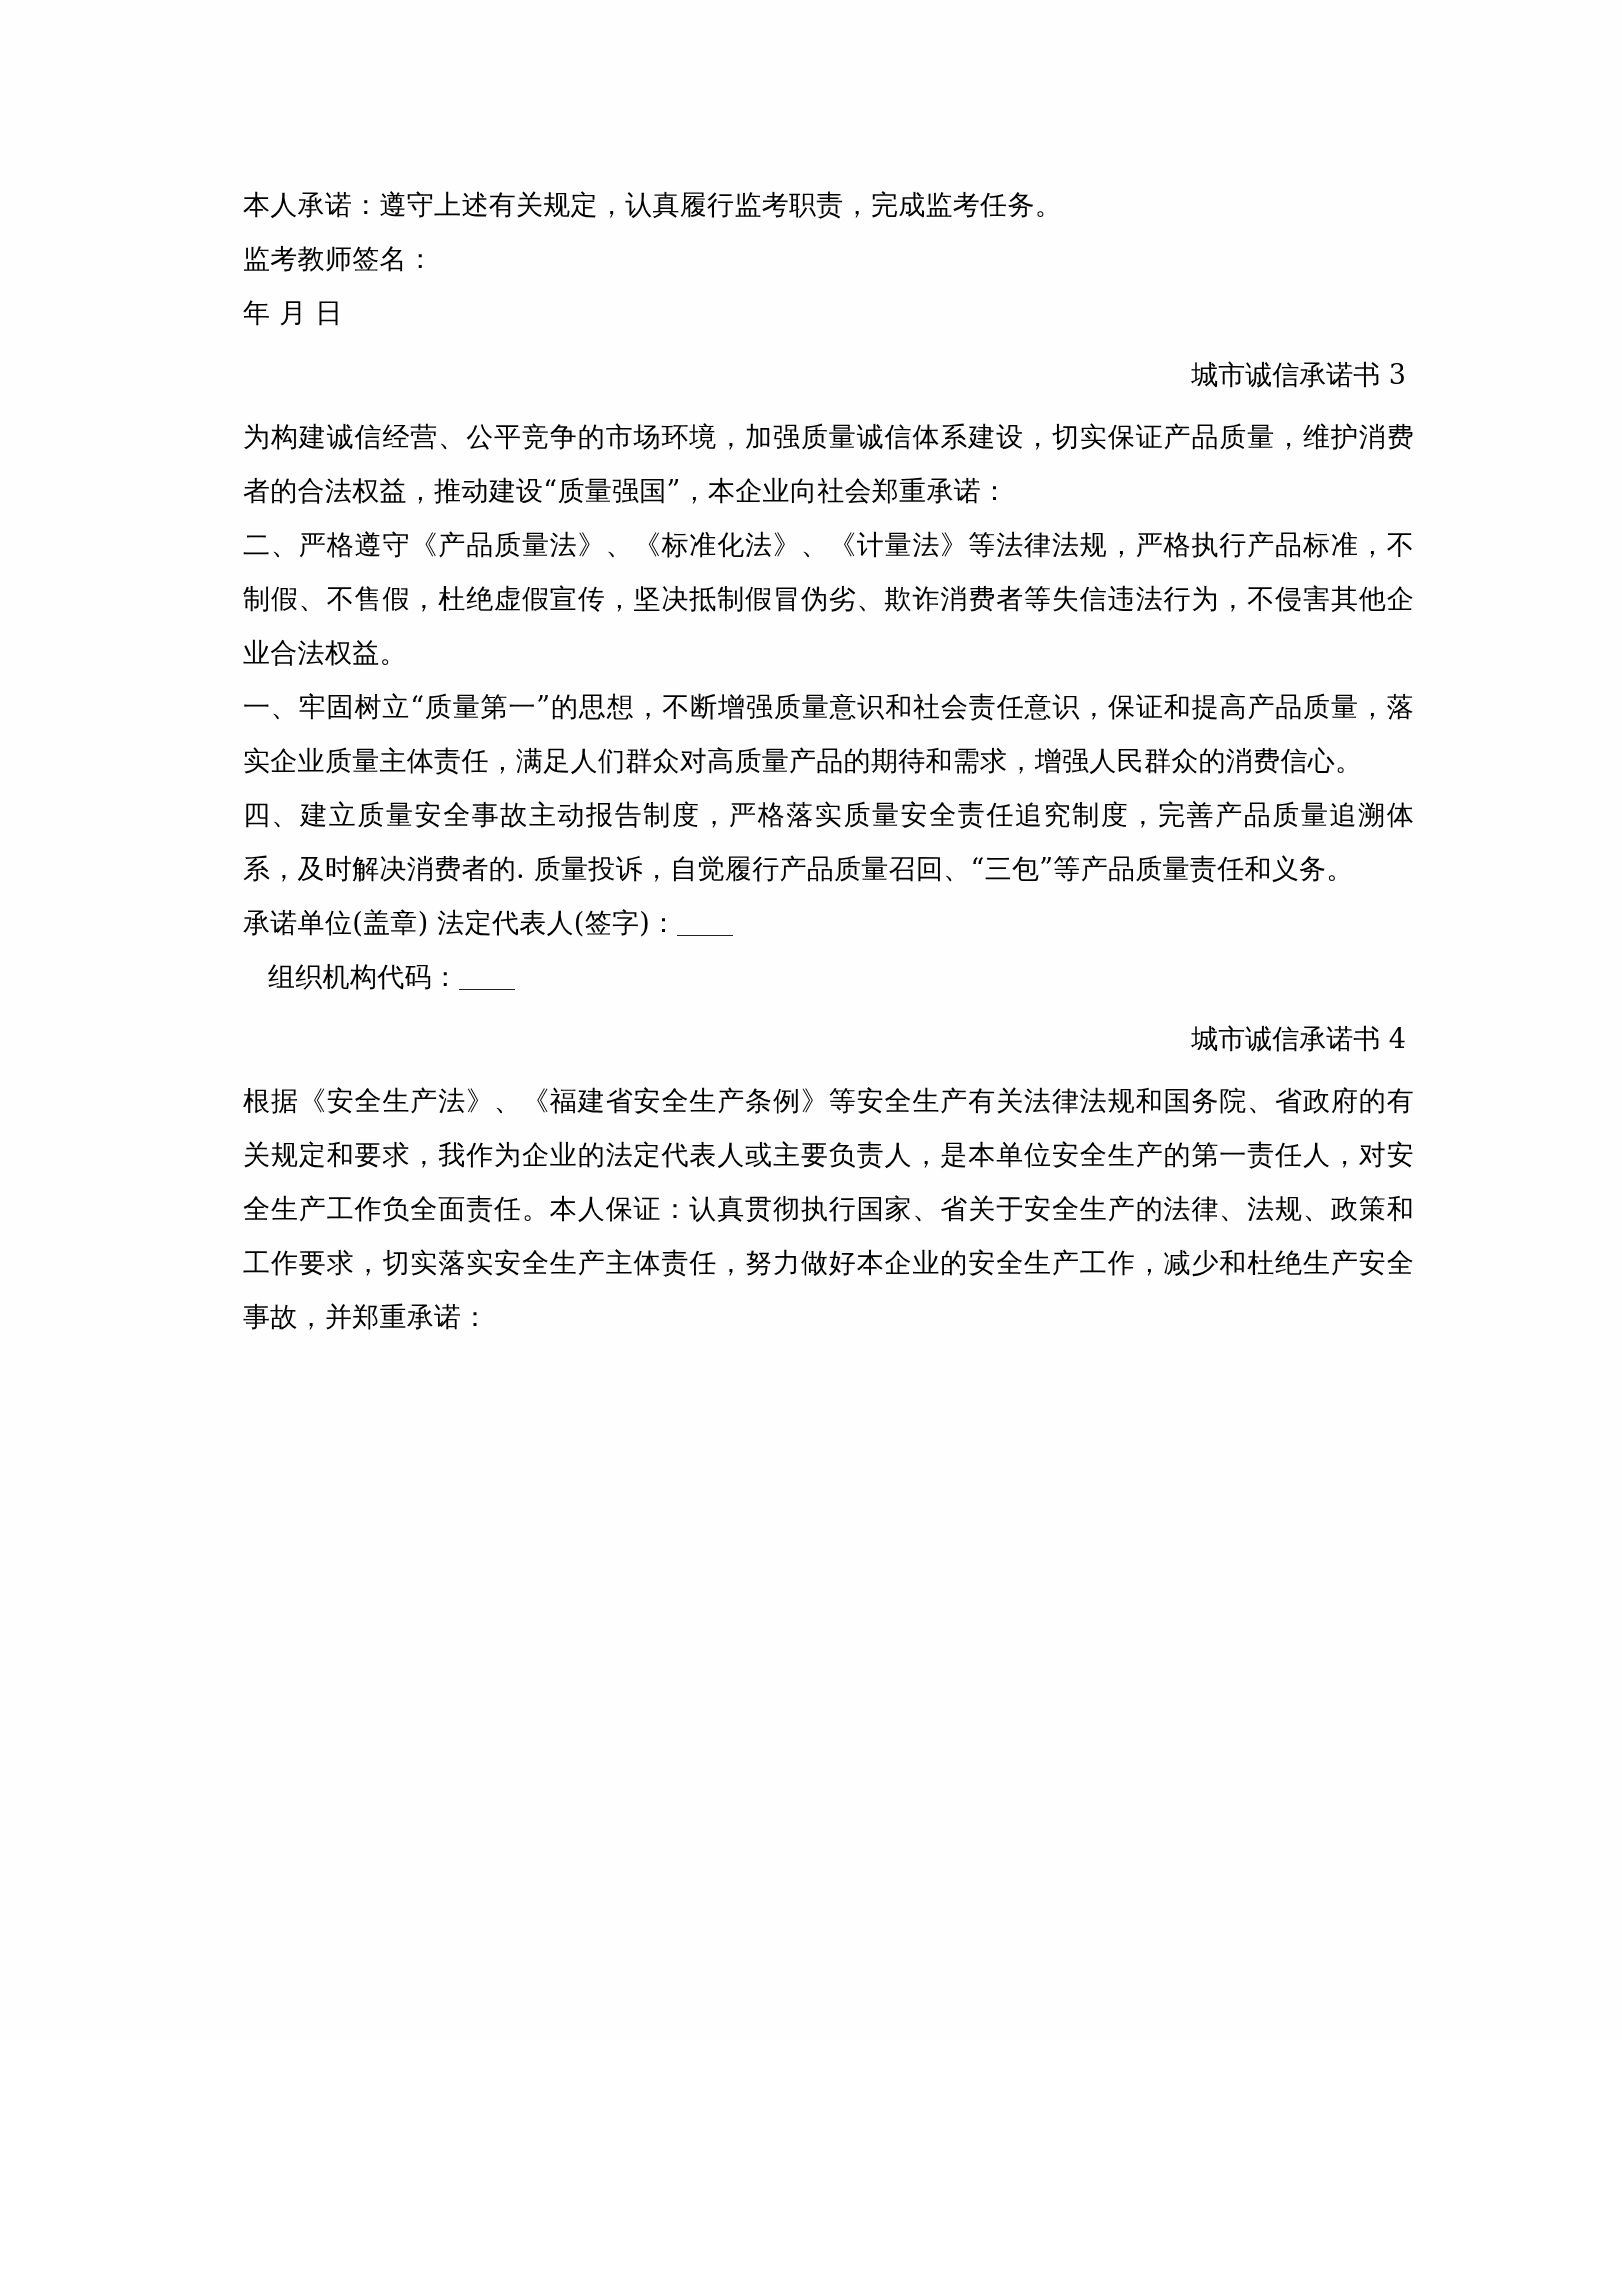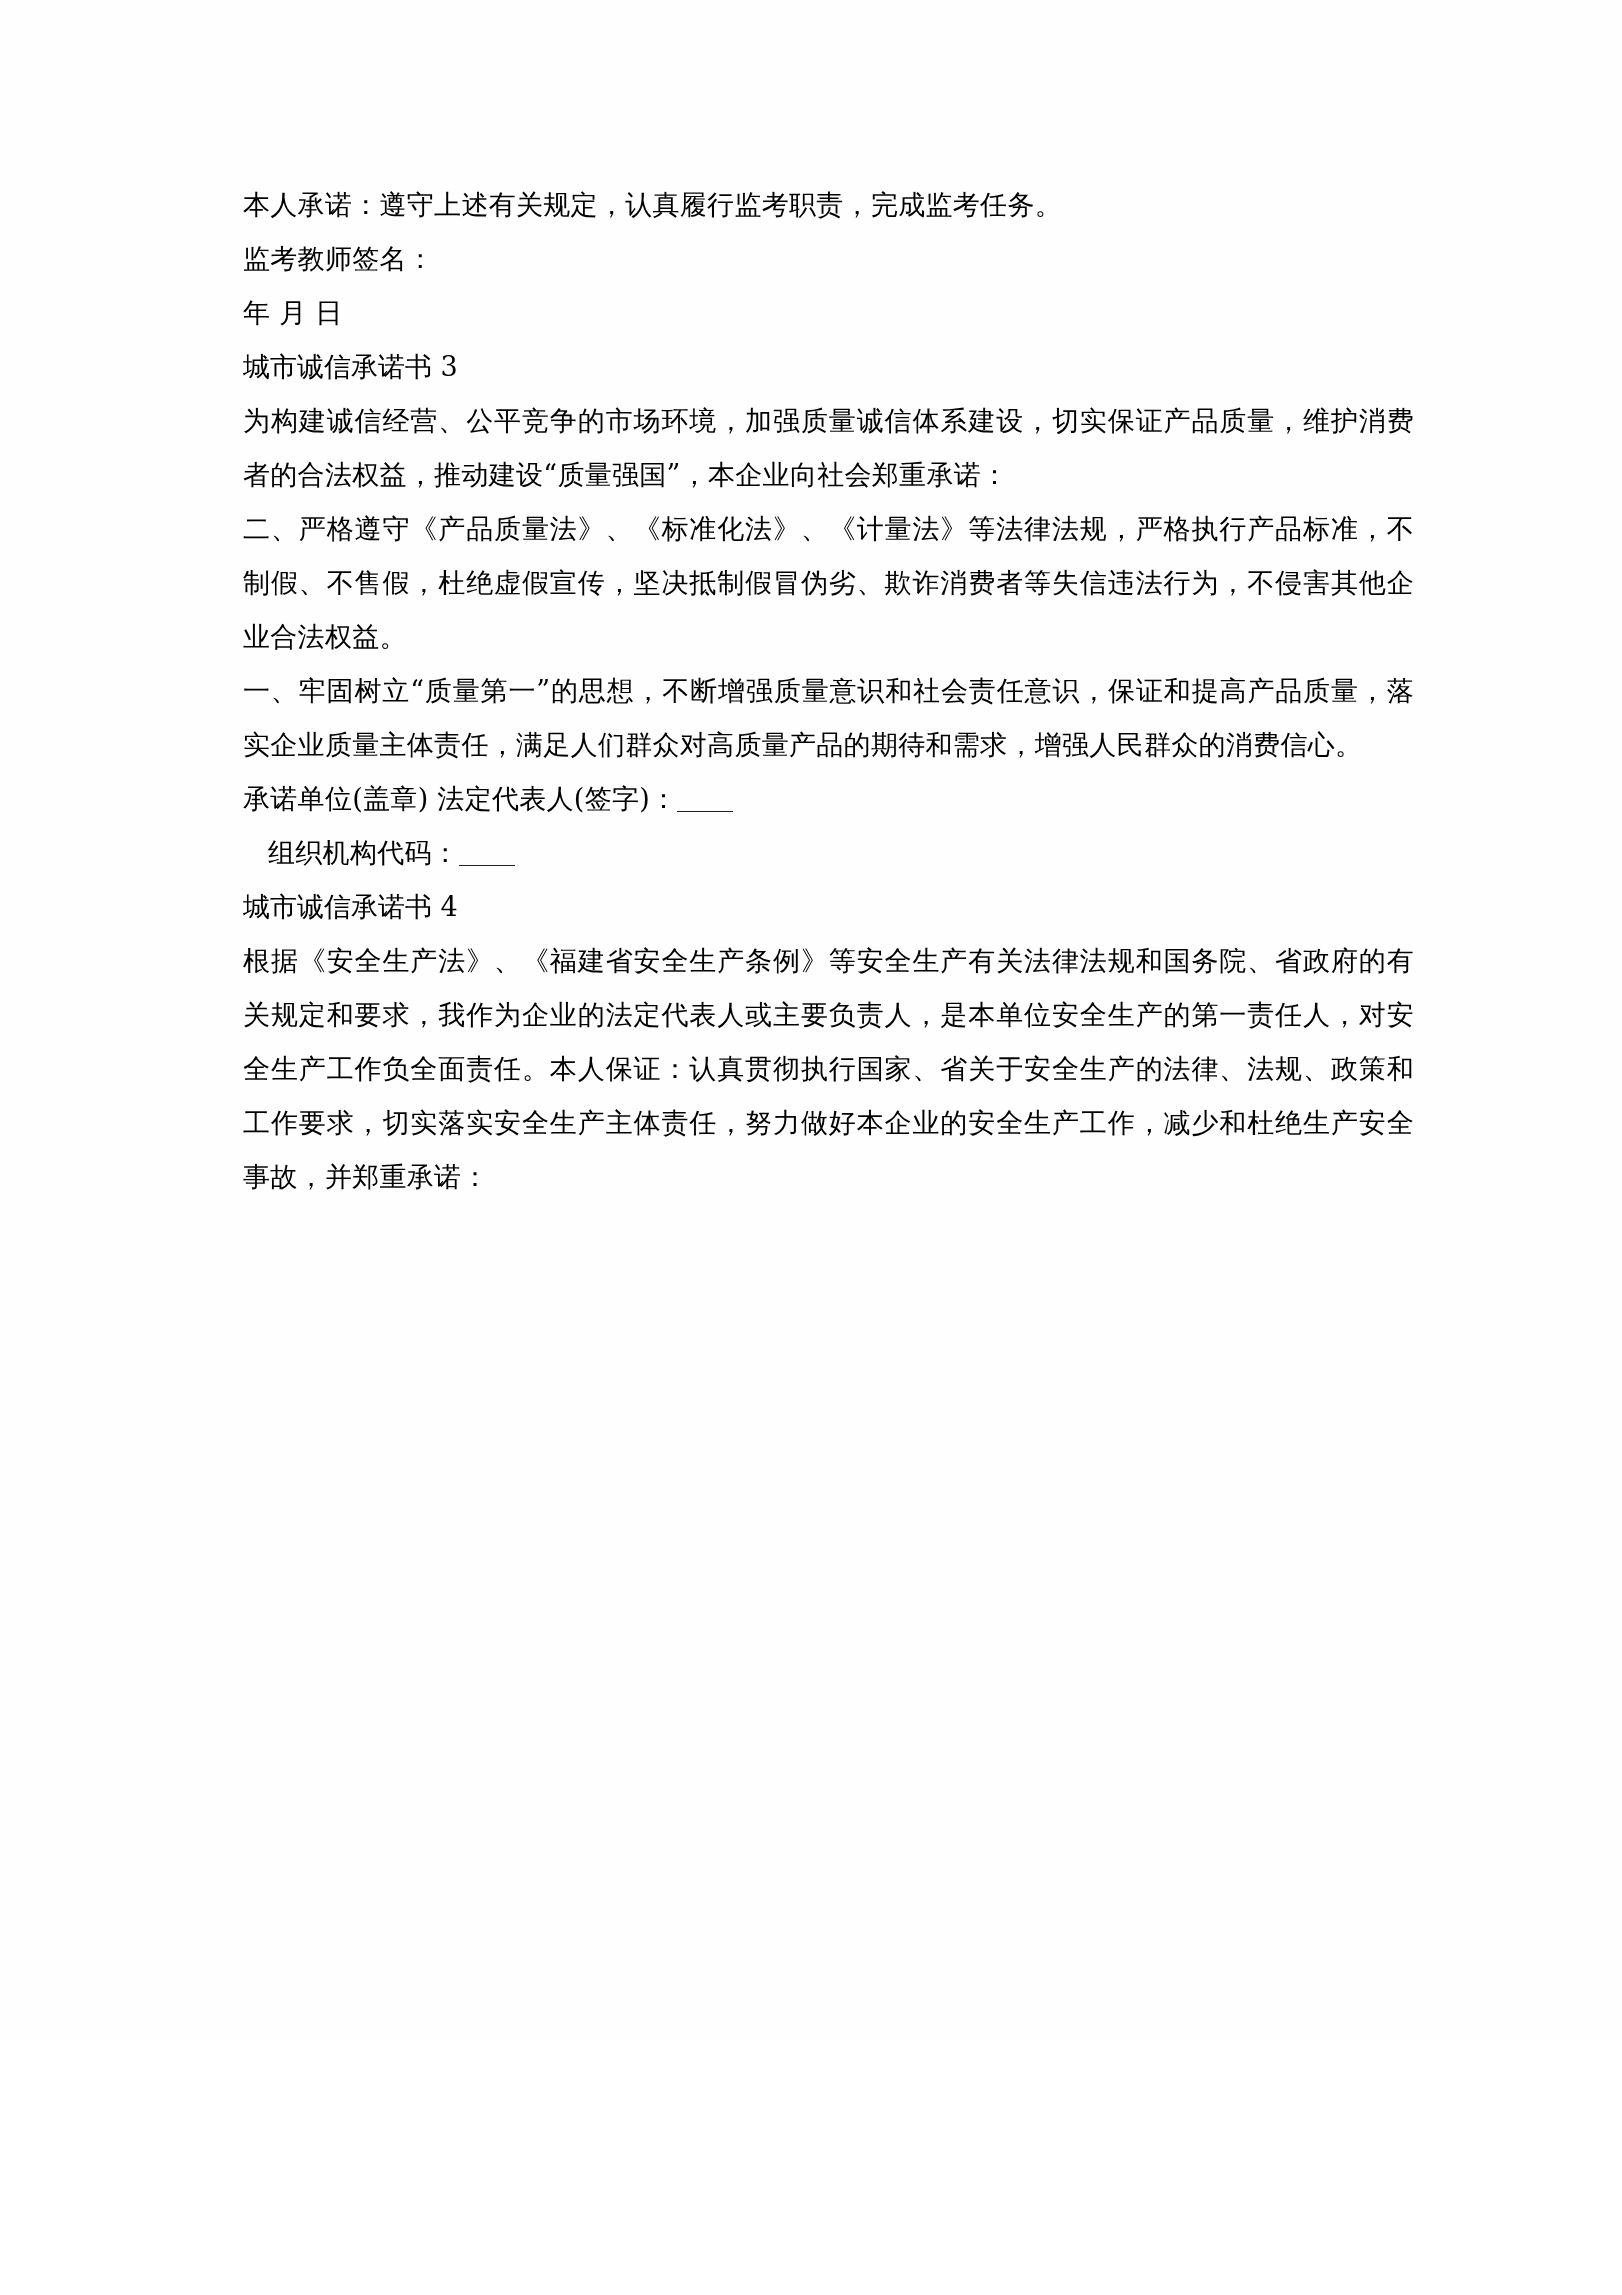--- a/index.html
+++ b/index.html
@@ -37,21 +37,22 @@
     text-justify: inter-ideograph;
     margin: 0 0 0 0;
     text-indent: 0;
   }
   .para.indent {
     text-indent: 25px;
   }
   .heading {
     font-size: 27px;
     line-height: 54px;
-    margin: 0;
+    margin: 8px;
+    text-align: right;
   }
   .blank {
     display: inline-block;
     width: 56px;
     border-bottom: 1.3px solid #222;
     vertical-align: -3.9px;
   }
 </style>
 </head>
 <body>
@@ -67,20 +68,21 @@
 
     <p class="heading">城市诚信承诺书 3</p>
 
     <p class="para">为构建诚信经营、公平竞争的市场环境，加强质量诚信体系建设，切实保证产品质量，维护消费者的合法权益，推动建设“质量强国”，本企业向社会郑重承诺：</p>
 
     <p class="para">二、严格遵守《产品质量法》、《标准化法》、《计量法》等法律法规，严格执行产品标准，不制假、不售假，杜绝虚假宣传，坚决抵制假冒伪劣、欺诈消费者等失信违法行为，不侵害其他企业合法权益。</p>
 
     <p class="para">一、牢固树立“质量第一”的思想，不断增强质量意识和社会责任意识，保证和提高产品质量，落实企业质量主体责任，满足人们群众对高质量产品的期待和需求，增强人民群众的消费信心。</p>
 
 
+    <p class="para">四、建立质量安全事故主动报告制度，严格落实质量安全责任追究制度，完善产品质量追溯体系，及时解决消费者的. 质量投诉，自觉履行产品质量召回、“三包”等产品质量责任和义务。</p>
 
 
     <p class="para"><span>承诺单位(盖章) 法定代表人(签字)：</span><span class="blank"></span></p>
 
     <p class="para indent"><span>组织机构代码：</span><span class="blank"></span></p>
 
     <p class="heading">城市诚信承诺书 4</p>
 
     <p class="para">根据《安全生产法》、《福建省安全生产条例》等安全生产有关法律法规和国务院、省政府的有关规定和要求，我作为企业的法定代表人或主要负责人，是本单位安全生产的第一责任人，对安全生产工作负全面责任。本人保证：认真贯彻执行国家、省关于安全生产的法律、法规、政策和工作要求，切实落实安全生产主体责任，努力做好本企业的安全生产工作，减少和杜绝生产安全事故，并郑重承诺：</p>
 

